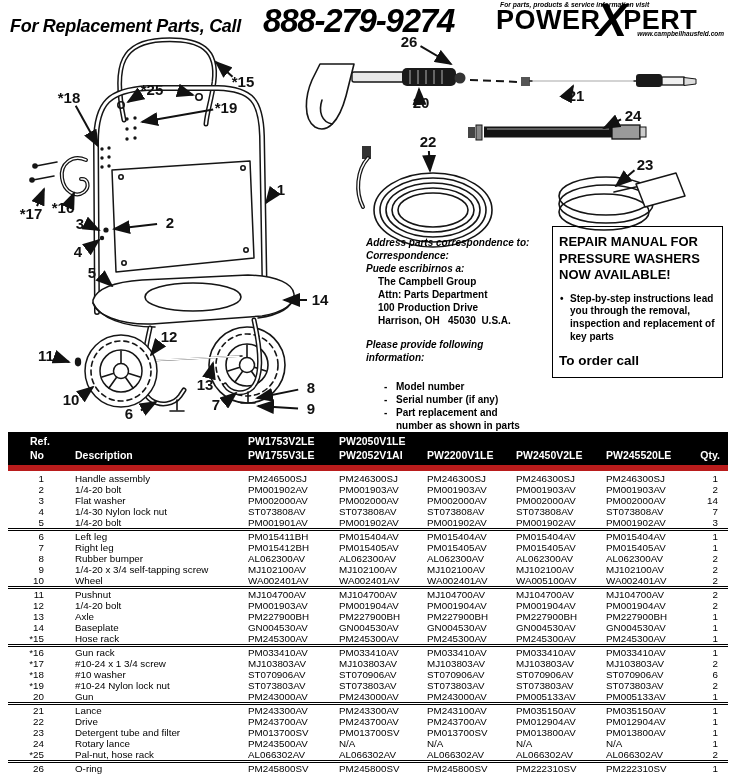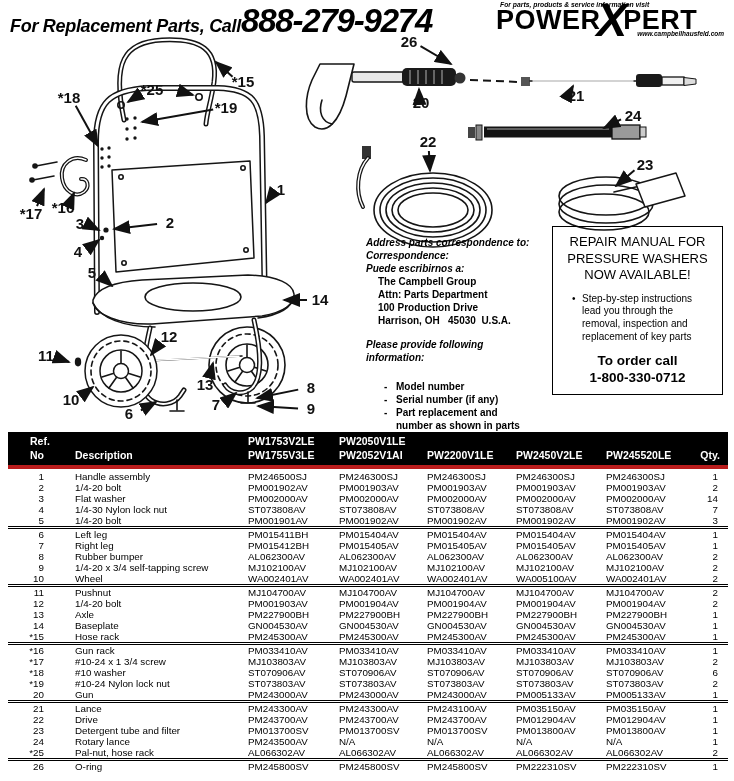--- a/index.html
+++ b/index.html
@@ -1,20 +1,20 @@
 <!DOCTYPE html>
 <html><head>
 <meta charset="utf-8">
 <style>
   html,body{margin:0;padding:0}
   body{width:734px;height:781px;background:#fff;color:#000;
        font-family:"Liberation Sans",sans-serif;position:relative;overflow:hidden}
 
   
-  .top-header{position:absolute;top:2px;left:10px;display:flex;align-items:baseline;gap:0;z-index:3}
+  .top-header{position:absolute;top:2px;left:10px;display:flex;align-items:baseline;gap:22px;z-index:3}
   .call-text{font-size:18px;font-weight:700;font-style:italic;letter-spacing:-.3px}
   .phone{font-size:33px;font-weight:700;font-style:italic;letter-spacing:-1.2px}
 
   .logo{position:absolute;top:1px;right:6px;width:238px;z-index:3}
   .logo-tagline{font-size:6.8px;font-style:italic;font-weight:700;margin-left:10px;white-space:nowrap}
   .logo-brand{display:flex;align-items:center;margin-top:-3px;margin-left:6px}
   .logo-brand .b{font-size:27px;font-weight:700;letter-spacing:.5px;line-height:26px}
   .logo-brand .x{font-size:46px;font-weight:700;font-style:italic;line-height:30px;margin:0 -4px}
   .logo-site{font-size:6.5px;font-style:italic;font-weight:700;text-align:right;margin-top:-5px;margin-right:4px}
 
@@ -39,37 +39,37 @@
   .address .it{font-style:italic}
   .address .ind{padding-left:12px;white-space:pre}
   .address .gap{height:11px}
   .dash-list{margin:16px;padding:0;list-style:none}
   .dash-list li{position:relative;padding-left:14px}
   .dash-list li::before{content:"-";position:absolute;left:2px}
 
   
   .repair-box{position:absolute;left:552px;top:226px;width:157px;padding:7px 6px 8px;
               border:1.6px solid #000;z-index:2}
-  .repair-title{font-size:13px;font-weight:400;text-align:center;line-height:16.5px}
-  .repair-bullets{margin:9px 12px 0;padding:0;list-style:none;font-size:10px;font-weight:400;line-height:12.8px}
+  .repair-title{font-size:13px;font-weight:700;line-height:16.5px}
+  .repair-bullets{margin:9px 0 0;padding:0;list-style:none;font-size:10px;font-weight:700;line-height:12.8px}
   .repair-bullets li{position:relative;padding-left:11px;margin-bottom:8px}
   .repair-bullets li::before{content:"\2022";position:absolute;left:1px}
-  .order{text-align:center;font-size:13.5px;font-weight:700;line-height:17px;margin-top:1px}
+  .order{text-align:left;font-size:13.5px;font-weight:700;line-height:17px;margin-top:1px}
 
   
   table.parts-table{position:absolute;left:8px;top:432px;width:720px;z-index:2;
         border-collapse:collapse;table-layout:fixed}
   .parts-table th{background:#000;color:#fff;font-size:10.5px;font-weight:700;
         text-align:left;vertical-align:bottom;padding:2px 0 3px;height:27px}
   .parts-table th .m1{height:14px;line-height:14px}
   .parts-table th .m2{height:14px;line-height:14px}
   th.h-ref{padding-left:22px}
   th.h-desc{padding-left:23px}
   th.h-qty{text-align:right;padding-right:8px}
-  .parts-table thead tr{border-bottom:4px solid #b91c1c}
+  .parts-table thead tr{border-bottom:6px solid #b91c1c}
   .parts-table td{font-size:9.8px;font-weight:400;height:11px;line-height:11px;
         padding:0;white-space:nowrap;overflow:hidden}
   td.ref{text-align:right;padding-right:8px}
   td.desc{padding-left:23px}
   td.qty{text-align:right;padding-right:10px}
   tbody tr:first-child td{padding-top:2px}
   tr.group-start td{border-top:3px double #000}
 </style>
 </head>
 <body>
@@ -312,21 +312,20 @@
   <div class="repair-title">
     <div>REPAIR MANUAL FOR</div>
     <div>PRESSURE WASHERS</div>
     <div>NOW AVAILABLE!</div>
   </div>
   <ul class="repair-bullets">
       <li>Step-by-step instructions lead you through the removal, inspection and replacement of key parts</li>
     </ul>
   <div class="order">
     <div>To order call</div>
-    <div>1-800-330-0712</div>
   </div>
 </div>
 
 <table class="parts-table">
   <colgroup>
     <col style="width:44px">
       <col style="width:196px">
       <col style="width:91px">
       <col style="width:88px">
     <col style="width:89px">

